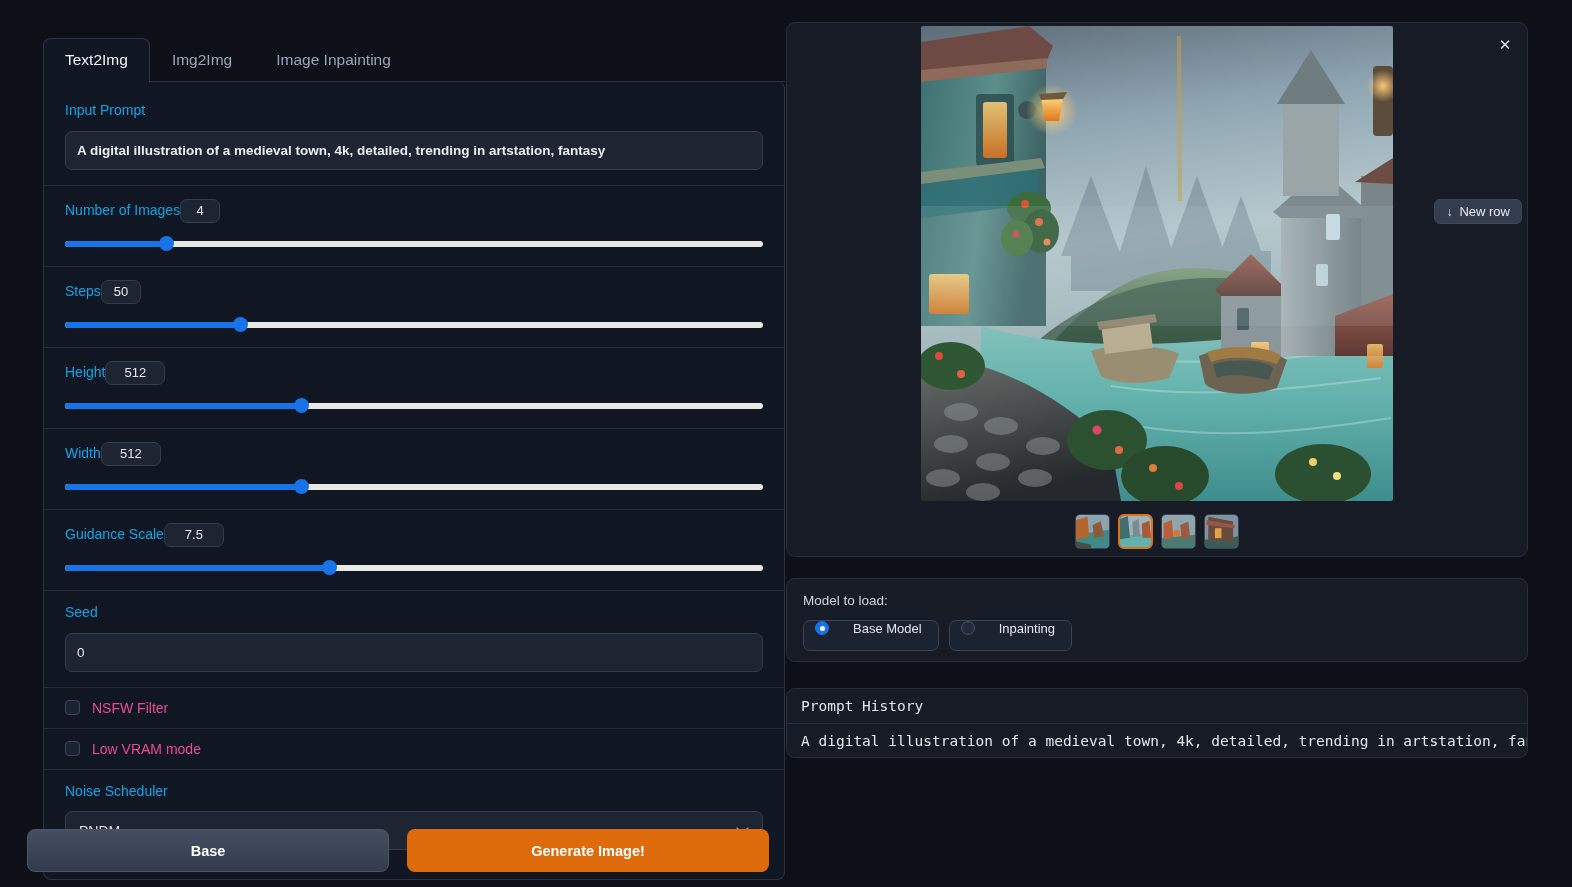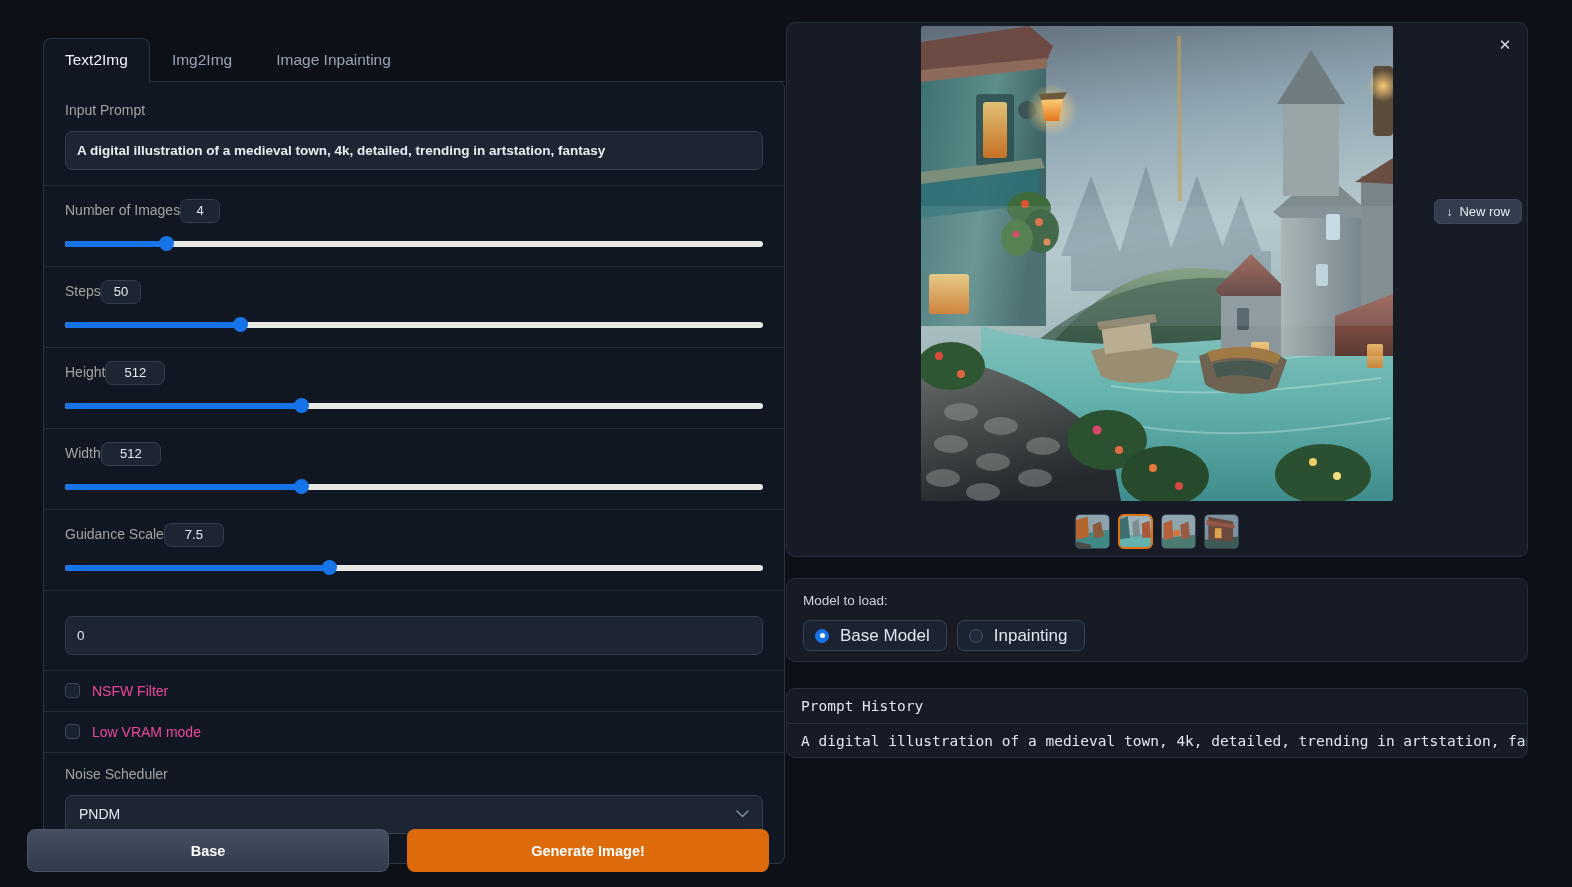--- a/index.html
+++ b/index.html
@@ -64,21 +64,21 @@
   }
   .block {
     padding: 13px 21px 15px 21px;
     border-bottom: 1px solid #222b3a;
   }
   .block:last-child { border-bottom: none; }
   .block.no-border { border-bottom: none; }
 
   .field-label {
     font-size: 14px;
-    color: #a3a3a3;
+    color: #0ea5e9;
     line-height: 1.2;
   }
 
   .textbox {
     margin-top: 12px;
     background: #1d2532;
     border: 1px solid #333d4e;
     border-radius: 7px;
     height: 39px;
     display: flex;
@@ -265,28 +265,27 @@
 
   
   #model-panel {
     margin-top: 21px;
     padding: 14px 16px 10px 16px;
   }
   #model-label { font-size: 13.5px; color: #ccd4e0; }
   #radio-row { display: flex; gap: 10px; margin-top: 12px; }
   .radio-pill {
     display: flex;
-    align-items: center;
-    gap: 11px;
+    gap: 24px;
     height: 31px;
     padding: 0 16px 0 11px;
     border: 1px solid #394354;
     border-radius: 7px;
     background: #1b2230;
-    font-size: 17px;
+    font-size: 13px;
     color: #e0e6ef;
     cursor: pointer;
   }
   .rdot {
     width: 14px; height: 14px;
     border-radius: 50%;
     border: 1px solid #4a5568;
     background: #222b3a;
     display: flex; align-items: center; justify-content: center;
     flex: 0 0 auto;
@@ -425,20 +424,21 @@
         <span class="num-box w-wide">7.5</span>
       </div>
       <div class="slider">
         <div class="track"></div>
         <div class="fill" style="width: 37.9%;"></div>
         <div class="knob" style="left: 37.9%;"></div>
       </div>
     </div>
 
     <div class="block">
+      <div class="field-label">Seed</div>
       <div class="textbox plain">0</div>
     </div>
 
     <div class="checkrow">
       <span class="cbox"></span>
       <span class="lbl">NSFW Filter</span>
     </div>
     <div class="checkrow">
       <span class="cbox"></span>
       <span class="lbl">Low VRAM mode</span>

